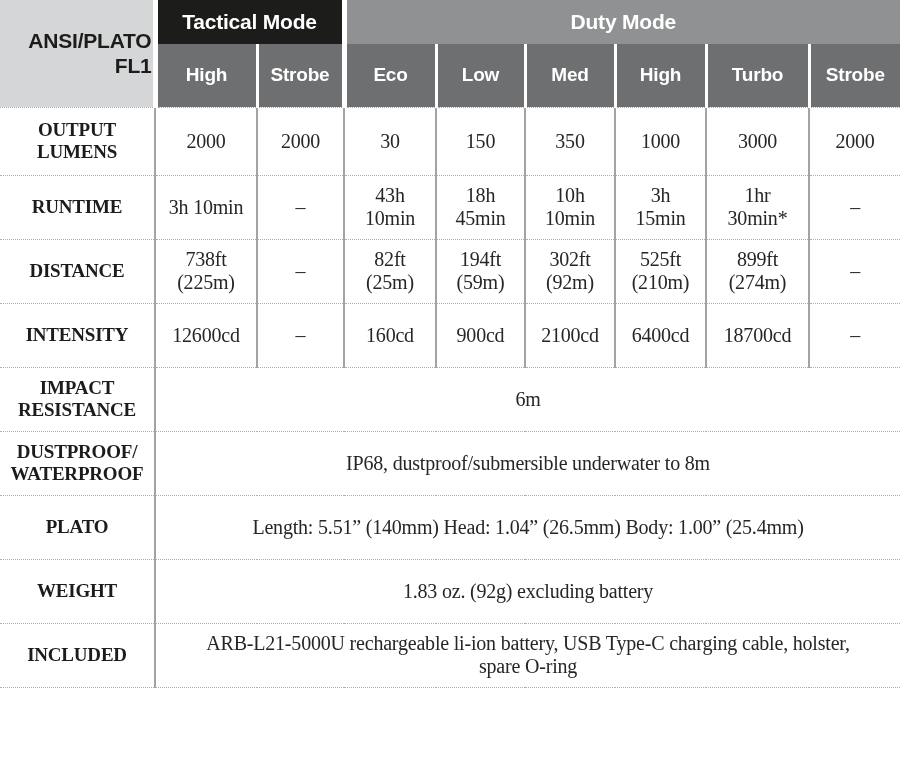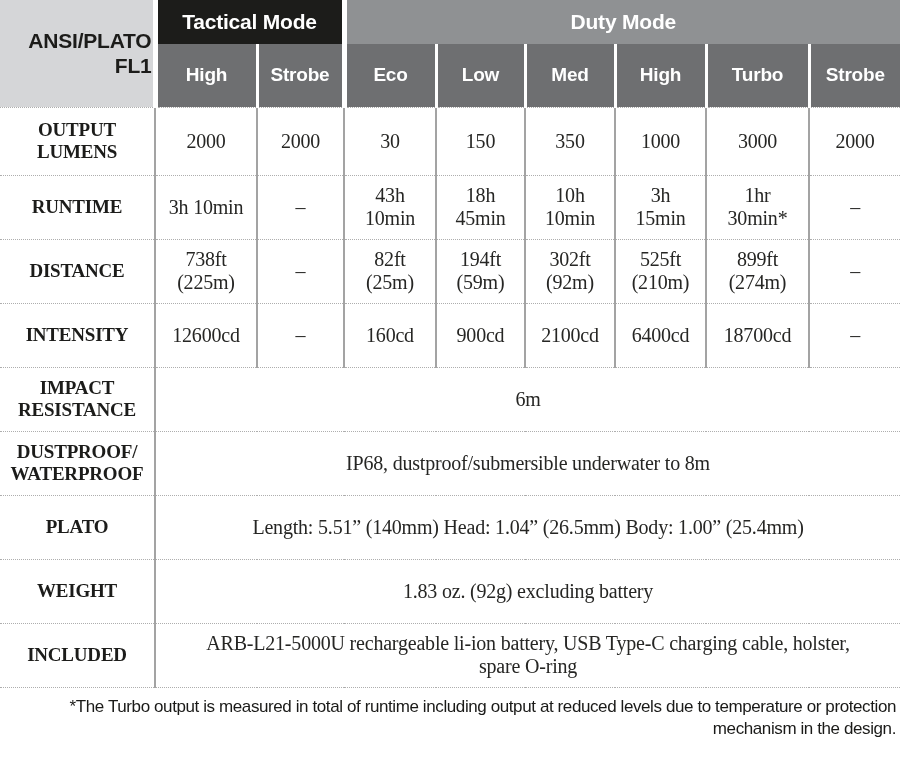--- a/index.html
+++ b/index.html
@@ -222,15 +222,13 @@
     </tr>
 
     <tr class="body-row last-row">
       <td class="label">INCLUDED</td>
       <td class="val" colspan="8">ARB-L21-5000U rechargeable li-ion battery, USB Type-C charging cable, holster,
 spare O-ring</td>
     </tr>
   </tbody>
     </table>
 
-  <div class="footnote">*The Turbo output is measured in total of runtime including output at reduced levels due to temperature or protection
-mechanism in the design.</div>
 </div>
 
 </body></html>

